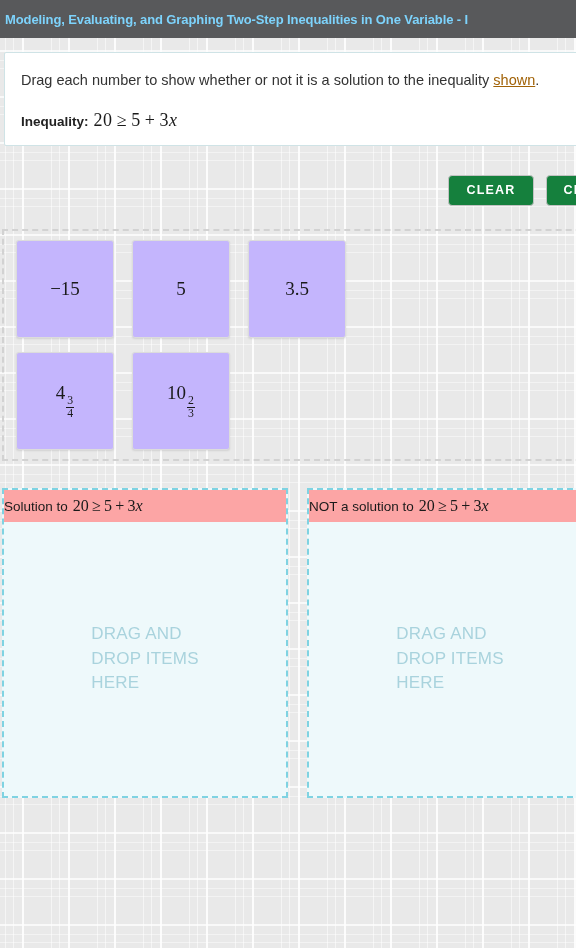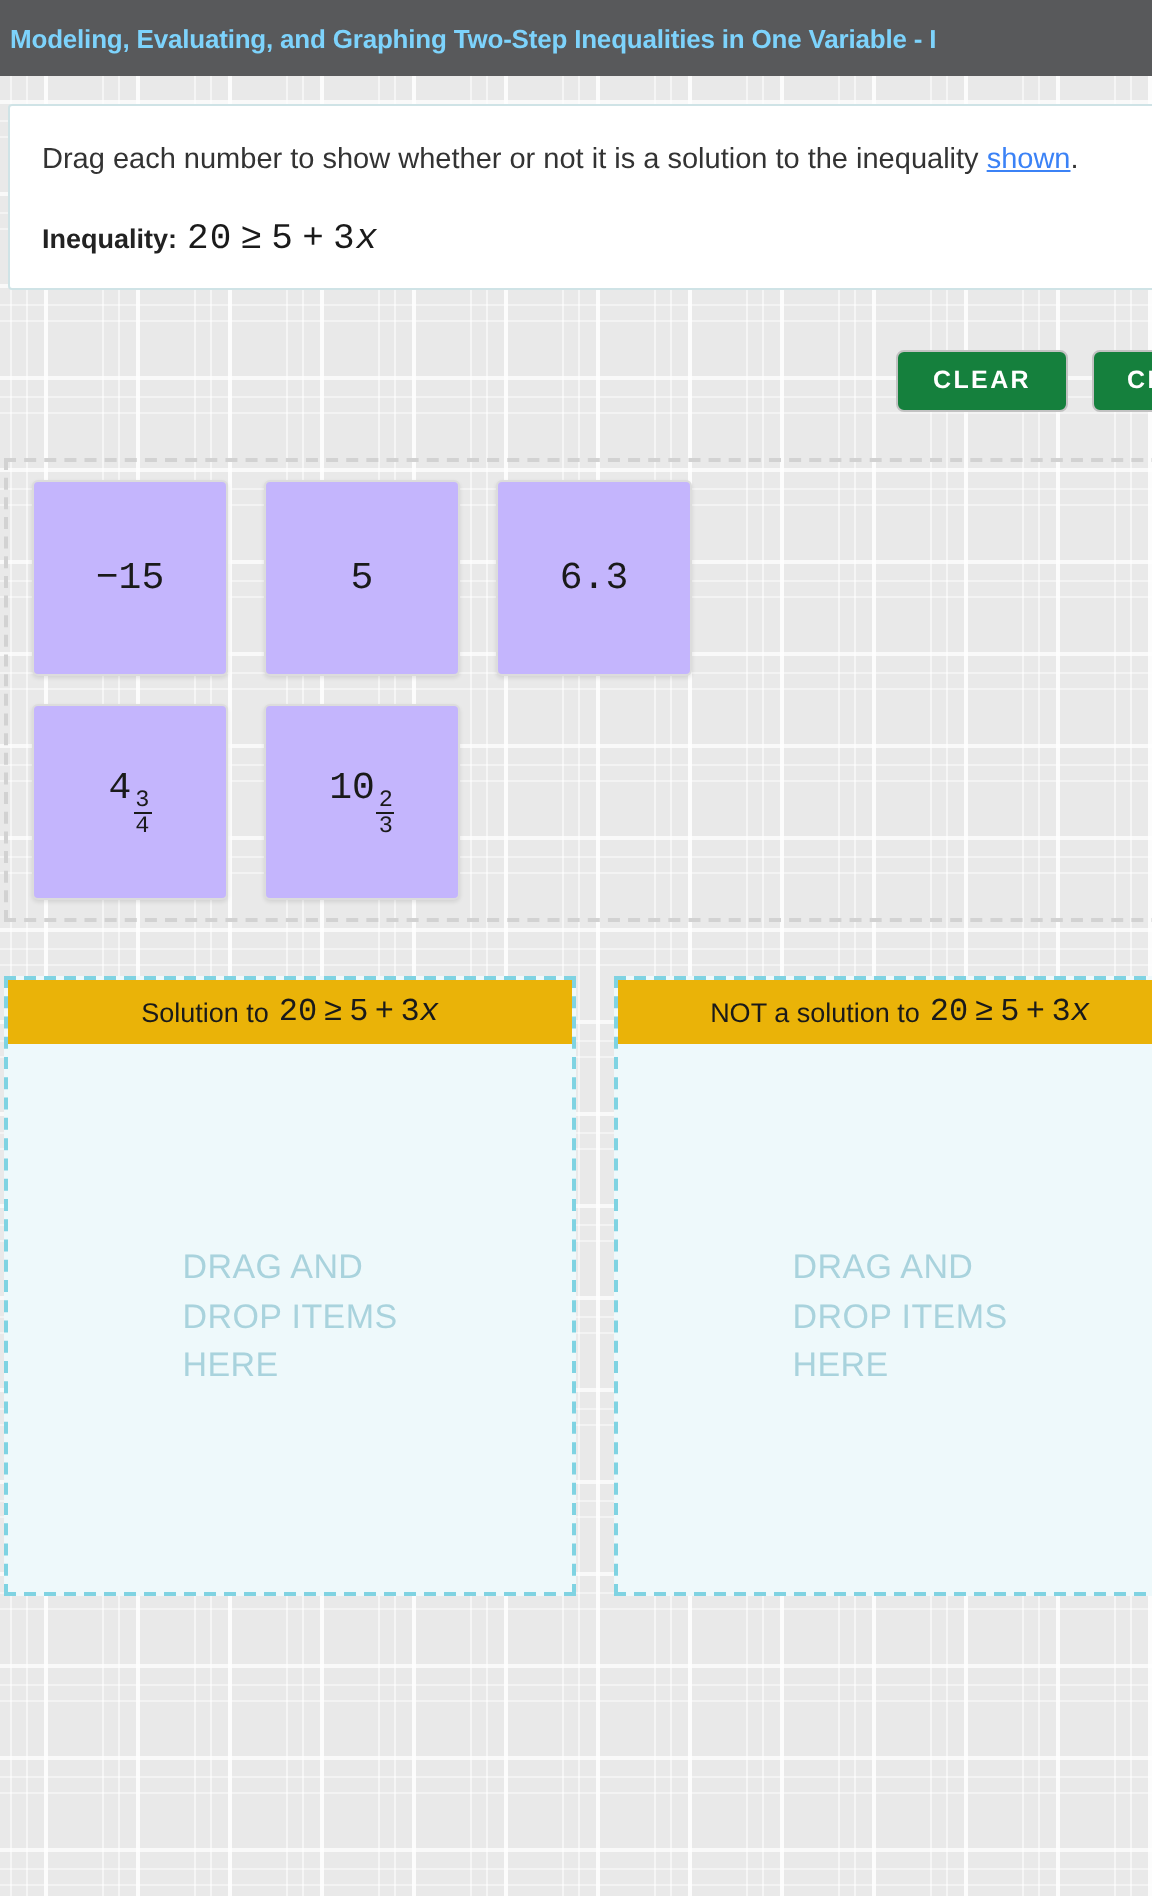--- a/index.html
+++ b/index.html
@@ -62,33 +62,33 @@
     box-sizing: border-box;
     padding: 18px 16px 14px 16px;
   }
   .prompt-line {
     font-size: 14.5px;
     color: #333333;
     line-height: 1.35;
     white-space: nowrap;
   }
   .link-shown {
-    color: #3b82f6;
+    color: #a16207;
     text-decoration: underline;
     cursor: pointer;
   }
   .ineq-row {
     margin-top: 19px;
     font-size: 13.5px;
     color: #222222;
     font-weight: bold;
     white-space: nowrap;
   }
   .mathtex {
-    font-family: Liberation Mono, monospace;
+    font-family: Liberation Serif, serif;
     font-weight: normal;
     font-style: normal;
     color: #1a1a1a;
   }
   .ineq-row .mathtex { font-size: 18px; margin-left: 5px; letter-spacing: 0.5px; }
   .mathtex i { font-style: italic; }
 
   
   .btn-row {
     position: absolute;
@@ -164,27 +164,27 @@
   .dropzone {
     width: 286px;
     height: 310px;
     border: 2px dashed #7fd3e2;
     background: #eef9fb;
     box-sizing: border-box;
     display: flex;
     flex-direction: column;
   }
   .dz-header {
-    background: #eab308;
+    background: #fca5a5;
     color: #1a1a1a;
     font-size: 13.5px;
     height: 32px;
     display: flex;
     align-items: center;
-    justify-content: center;
+    justify-content: flex-start;
     white-space: nowrap;
     flex: 0 0 auto;
   }
   .dz-header .mathtex { font-size: 16px; margin-left: 5px; }
   .dz-body {
     flex: 1 1 auto;
     display: flex;
     align-items: center;
     justify-content: center;
     text-align: left;
@@ -219,21 +219,21 @@
 
 <div class="tray">
   <div class="tray-row">
     <div class="tile">
       <span class="mathtex">−15</span>
     </div>
     <div class="tile">
       <span class="mathtex">5</span>
     </div>
     <div class="tile">
-      <span class="mathtex">6.3</span>
+      <span class="mathtex">3.5</span>
     </div>
   </div>
   <div class="tray-row">
     <div class="tile">
       <span class="mathtex"><span>4</span><span class="frac">
             <span class="num">3</span>
             <span class="den">4</span>
           </span></span>
     </div>
     <div class="tile">

